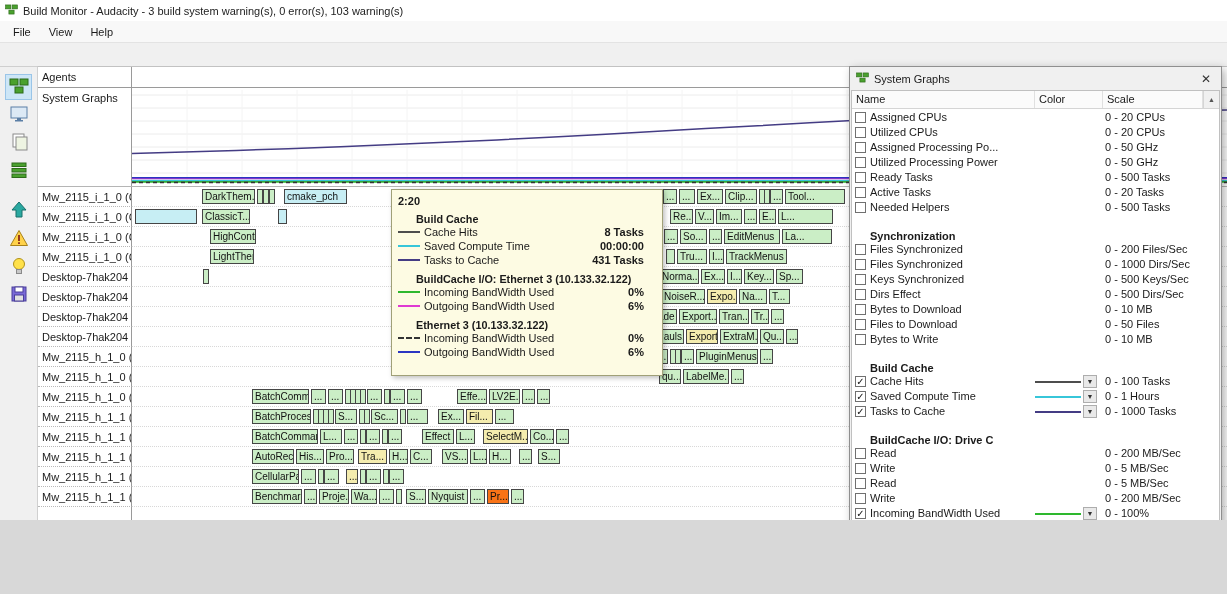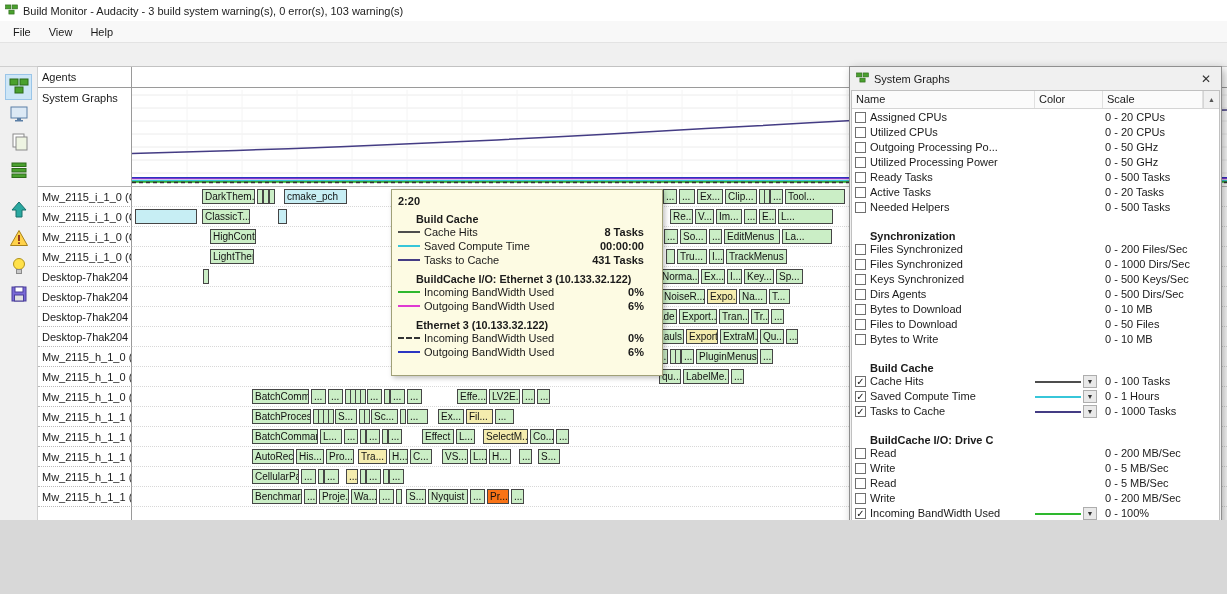--- a/index.html
+++ b/index.html
@@ -508,21 +508,21 @@
             <div class="name-c">
               <span class="cb"></span>
               <span>Utilized CPUs</span>
             </div>
             <div class="color-c"></div>
             <div class="scale-c">0 - 20 CPUs</div>
           </div>
           <div class="lv-row">
             <div class="name-c">
               <span class="cb"></span>
-              <span>Outgoing Processing Po...</span>
+              <span>Assigned Processing Po...</span>
             </div>
             <div class="color-c"></div>
             <div class="scale-c">0 - 50 GHz</div>
           </div>
           <div class="lv-row">
             <div class="name-c">
               <span class="cb"></span>
               <span>Utilized Processing Power</span>
             </div>
             <div class="color-c"></div>
@@ -573,21 +573,21 @@
             <div class="name-c">
               <span class="cb"></span>
               <span>Keys Synchronized</span>
             </div>
             <div class="color-c"></div>
             <div class="scale-c">0 - 500 Keys/Sec</div>
           </div>
           <div class="lv-row">
             <div class="name-c">
               <span class="cb"></span>
-              <span>Dirs Agents</span>
+              <span>Dirs Effect</span>
             </div>
             <div class="color-c"></div>
             <div class="scale-c">0 - 500 Dirs/Sec</div>
           </div>
           <div class="lv-row">
             <div class="name-c">
               <span class="cb"></span>
               <span>Bytes to Download</span>
             </div>
             <div class="color-c"></div>

